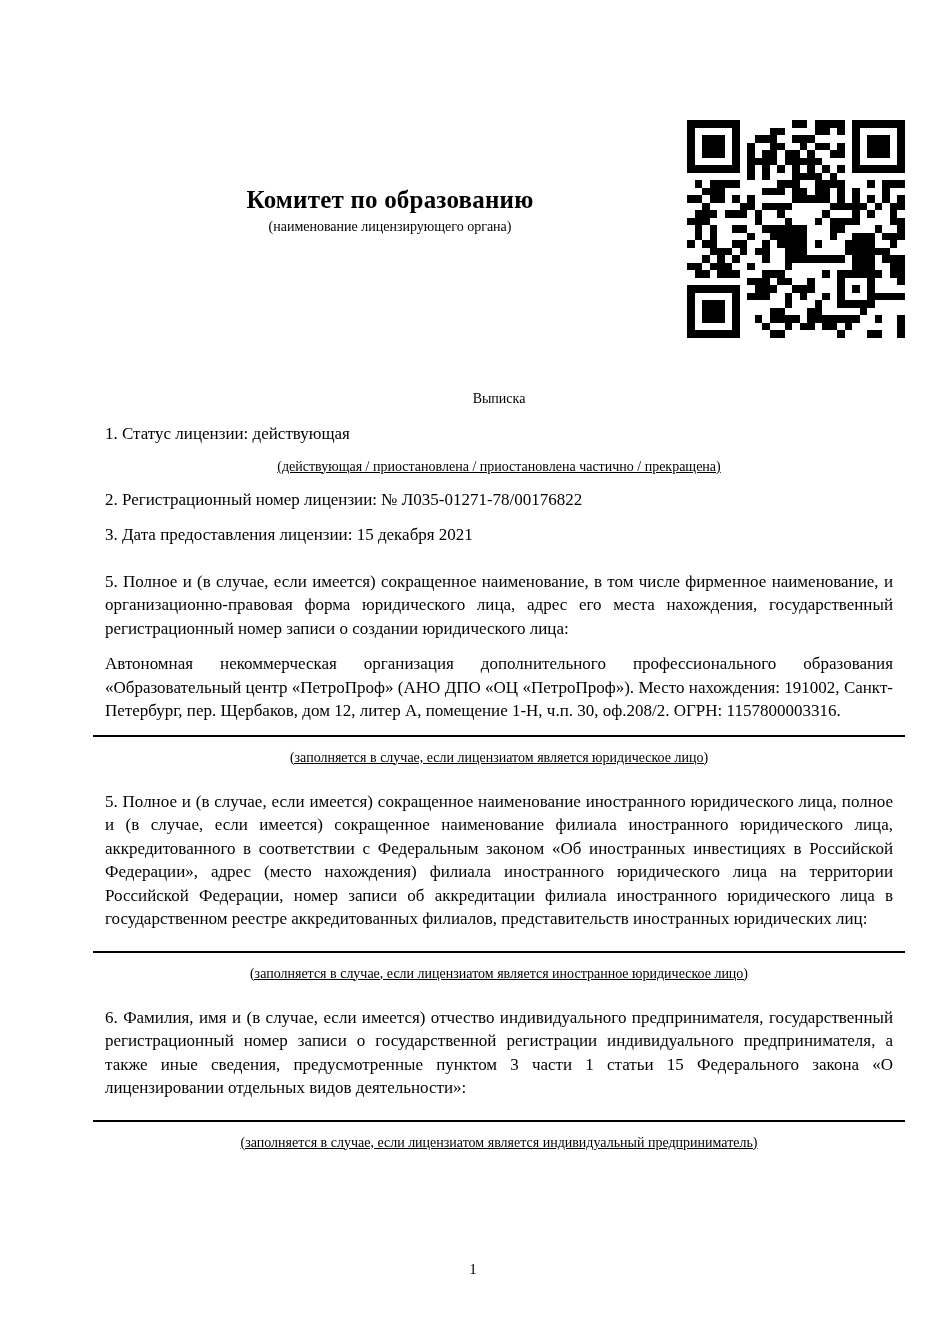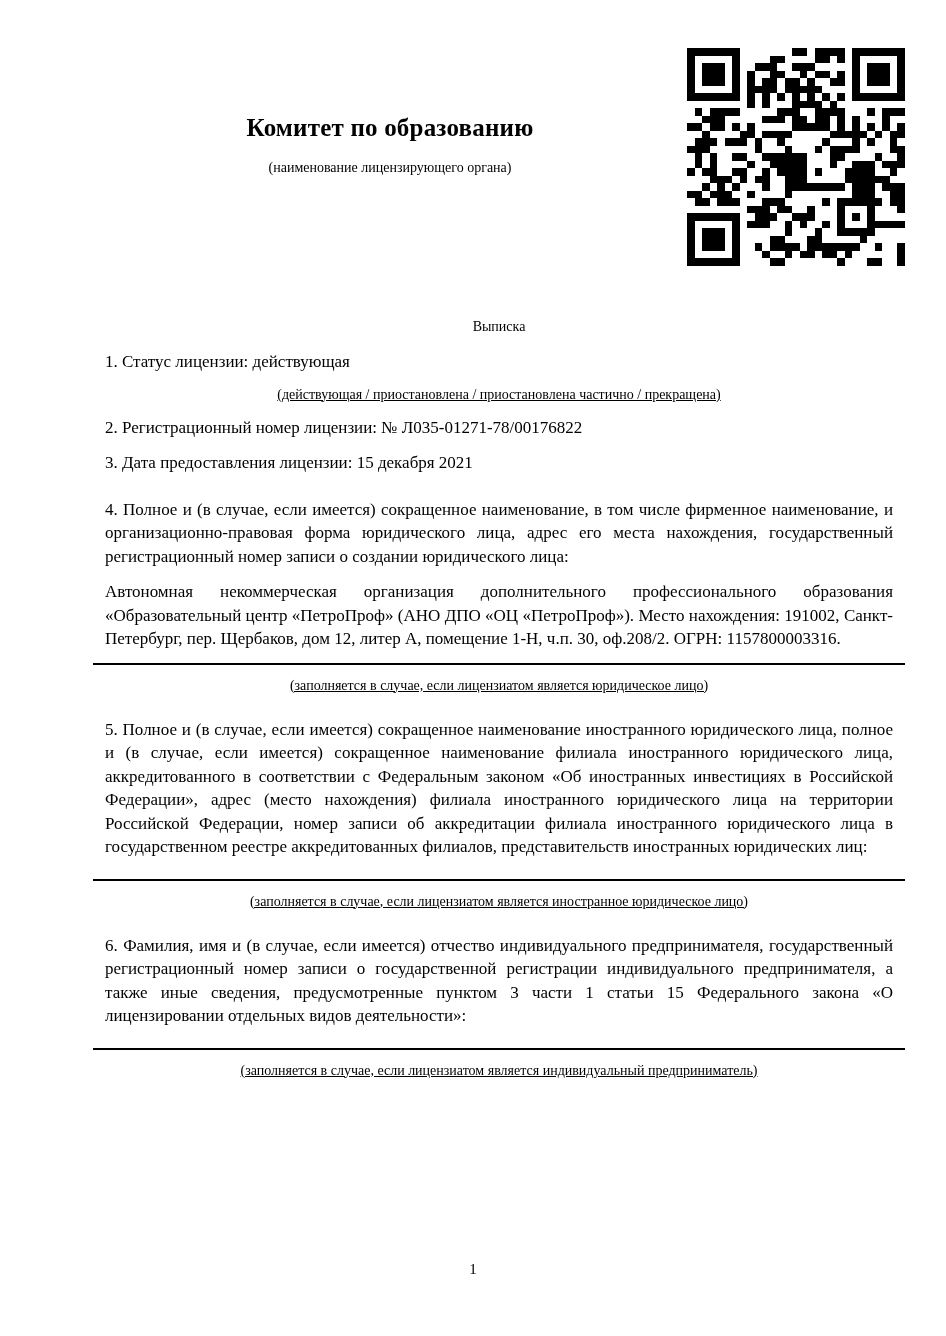--- a/index.html
+++ b/index.html
@@ -7,42 +7,42 @@
     padding: 0;
     background: #ffffff;
   }
   .page {
     width: 946px;
     height: 1336px;
     background: #ffffff;
     color: #000000;
     position: relative;
     box-sizing: border-box;
-    padding: 48px 41px 0 93px;
+    padding: 120px 41px 0 93px;
     font-family: "Liberation Serif", "DejaVu Serif", serif;
     overflow: hidden;
   }
   .header {
     display: flex;
     align-items: flex-start;
     justify-content: space-between;
   }
   .header-left {
     flex: 1 1 auto;
     text-align: center;
     padding-top: 66px;
   }
   .org-name {
     font-size: 25px;
     font-weight: bold;
     letter-spacing: 0.2px;
   }
   .org-caption {
     font-size: 14px;
-    margin-top: 18px;
+    margin-top: 5px;
   }
   .qr-box {
     flex: 0 0 auto;
     width: 218px;
     height: 218px;
   }
   .qr-box svg { display: block; width: 218px; height: 218px; }
   .doc-title {
     margin-top: 49px;
     text-align: center;
@@ -519,21 +519,21 @@
   <div class="content">
 
     <p class="mt-first">1. Статус лицензии: действующая</p>
     <p class="caption">(действующая / приостановлена / приостановлена частично / прекращена)</p>
 
     <p class="mt-block">2. Регистрационный номер лицензии: № Л035-01271-78/00176822</p>
 
     <p class="mt-line">3. Дата предоставления лицензии: 15 декабря 2021</p>
 
     <div class="mt-line">
-      <p class="just">4. Полное и (в случае, если имеется) сокращенное наименование, в том числе фирменное наименование, и организационно-правовая форма юридического лица, адрес его места нахождения, государственный регистрационный номер записи о создании юридического лица:</p>
+      <p class="just">5. Полное и (в случае, если имеется) сокращенное наименование, в том числе фирменное наименование, и организационно-правовая форма юридического лица, адрес его места нахождения, государственный регистрационный номер записи о создании юридического лица:</p>
       <p class="just">Автономная некоммерческая организация дополнительного профессионального образования «Образовательный центр «ПетроПроф» (АНО ДПО «ОЦ «ПетроПроф»). Место нахождения: 191002, Санкт-Петербург, пер. Щербаков, дом 12, литер А, помещение 1-Н, ч.п. 30, оф.208/2. ОГРН: 1157800003316.</p>
       <div class="rule"></div>
       <p class="caption">(заполняется в случае, если лицензиатом является юридическое лицо)</p>
     </div>
 
     <div class="mt-line">
       <p class="just">5. Полное и (в случае, если имеется) сокращенное наименование иностранного юридического лица, полное и (в случае, если имеется) сокращенное наименование филиала иностранного юридического лица, аккредитованного в соответствии с Федеральным законом «Об иностранных инвестициях в Российской Федерации», адрес (место нахождения) филиала иностранного юридического лица на территории Российской Федерации, номер записи об аккредитации филиала иностранного юридического лица в государственном реестре аккредитованных филиалов, представительств иностранных юридических лиц:</p>
       <div class="rule gap"></div>
       <p class="caption">(заполняется в случае, если лицензиатом является иностранное юридическое лицо)</p>
     </div>

